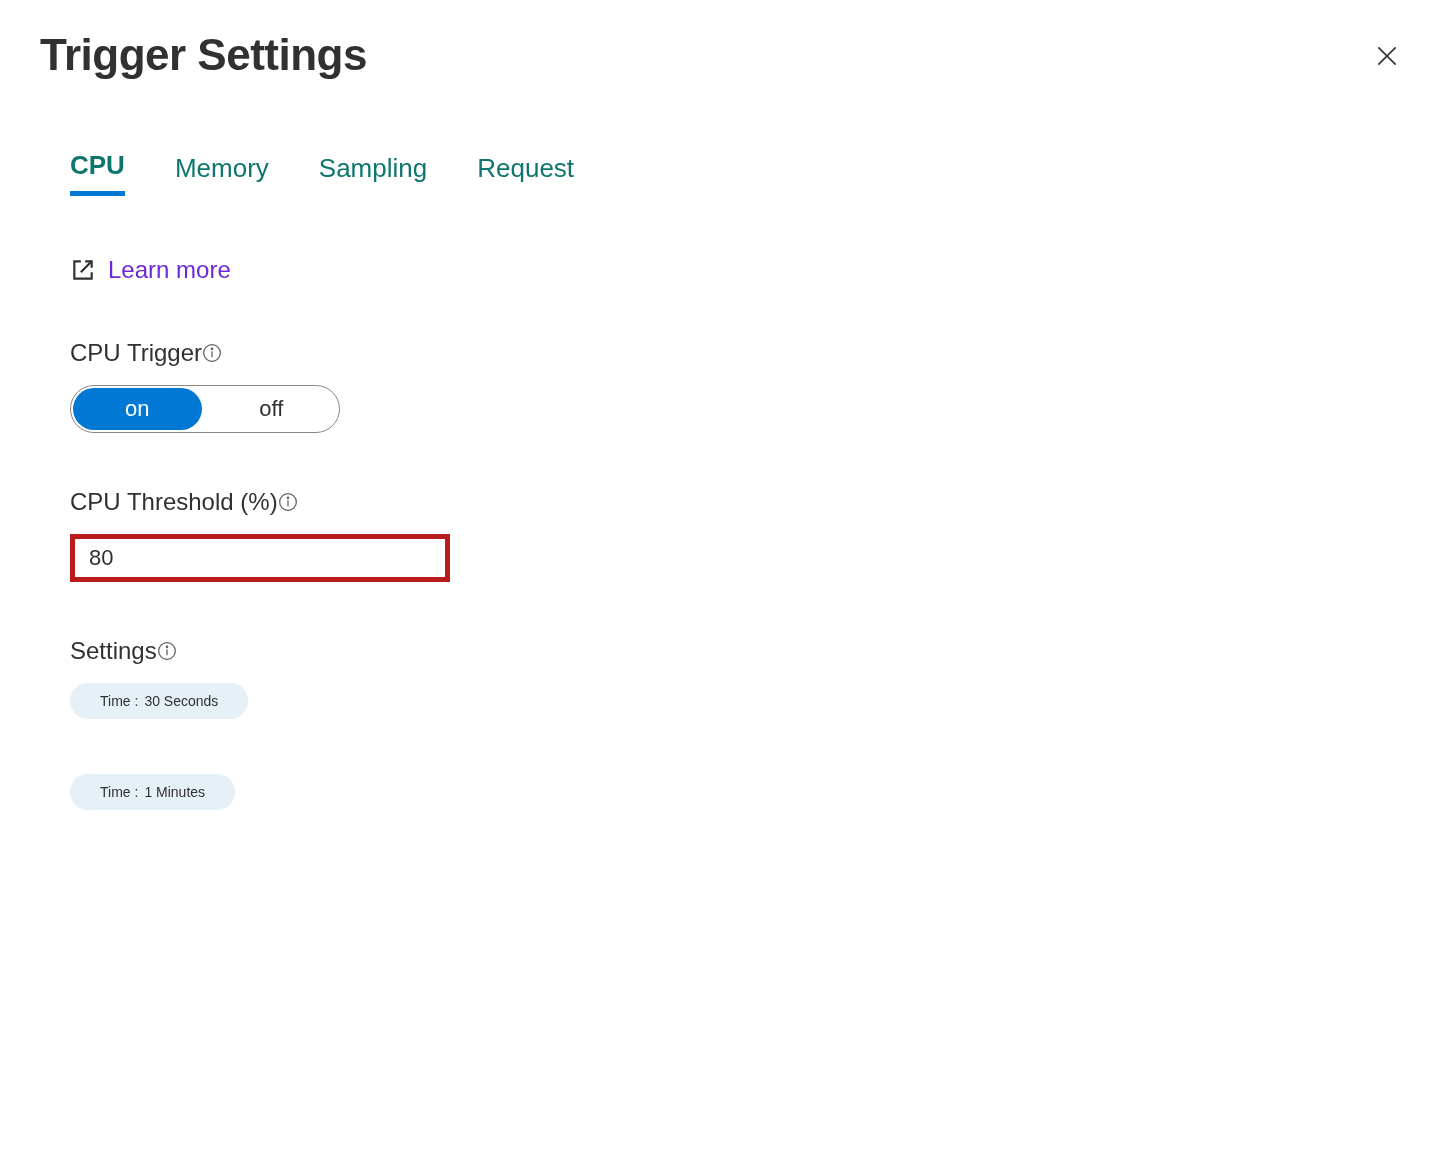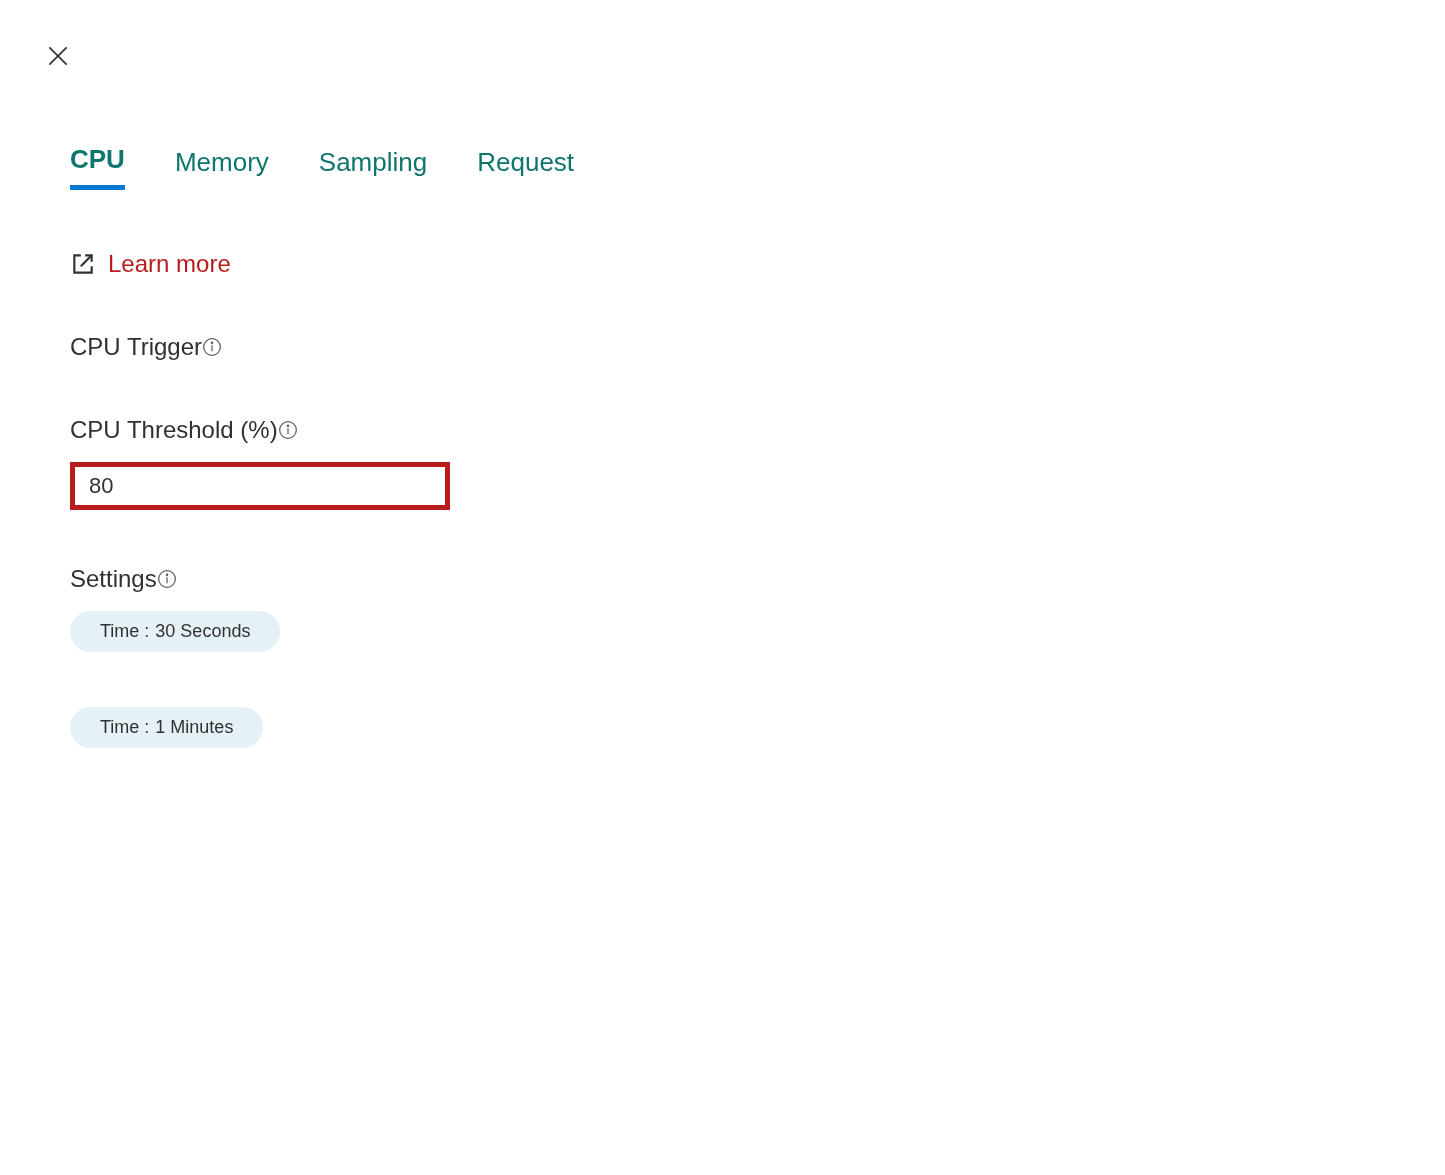--- a/index.html
+++ b/index.html
@@ -70,21 +70,21 @@
       gap: 12px;
       margin-bottom: 55px;
     }
     .external-icon {
       width: 26px;
       height: 26px;
       color: #323130;
       flex-shrink: 0;
     }
     .learn-more-link {
-      color: #b91c1c;
+      color: #6d28d9;
       font-size: 24px;
       text-decoration: none;
       cursor: pointer;
     }
     .field-group {
       margin-bottom: 55px;
     }
     .field-label-row {
       display: flex;
       align-items: center;
@@ -139,35 +139,36 @@
       font-family: inherit;
       color: #323130;
       background: #ffffff;
     }
     .pill {
       display: inline-flex;
       align-items: flex-end;
       background: #e5f0f7;
       border-radius: 24px;
       padding: 10px 30px;
-      font-size: 18px;
+      font-size: 14px;
       color: #323130;
       cursor: pointer;
     }
     .pill-label {
       margin-right: 6px;
     }
     .pill-value {
       font-weight: 400;
     }
   </style>
 </head>
 <body>
 
 <div class="header">
+  <h1 class="page-title">Trigger Settings</h1>
   <button class="close-btn">
     <svg viewBox="0 0 24 24" fill="none" stroke="currentColor" stroke-width="1.5">
       <line x1="4" y1="4" x2="20" y2="20"></line>
       <line x1="20" y1="4" x2="4" y2="20"></line>
     </svg>
   </button>
 </div>
 
 <div class="content">
 
@@ -189,20 +190,24 @@
 
   <div class="field-group">
     <div class="field-label-row">
       <span class="field-label">CPU Trigger</span>
       <svg class="info-icon" viewBox="0 0 24 24" fill="none" stroke="currentColor" stroke-width="1.5">
         <circle cx="12" cy="12" r="10"></circle>
         <line x1="12" y1="10" x2="12" y2="17"></line>
         <circle cx="12" cy="7" r="0.8" fill="currentColor"></circle>
       </svg>
     </div>
+    <div class="toggle-switch">
+      <button class="toggle-option active">on</button>
+      <button class="toggle-option">off</button>
+    </div>
   </div>
 
   <div class="field-group">
     <div class="field-label-row">
       <span class="field-label">CPU Threshold (%)</span>
       <svg class="info-icon" viewBox="0 0 24 24" fill="none" stroke="currentColor" stroke-width="1.5">
         <circle cx="12" cy="12" r="10"></circle>
         <line x1="12" y1="10" x2="12" y2="17"></line>
         <circle cx="12" cy="7" r="0.8" fill="currentColor"></circle>
       </svg>

